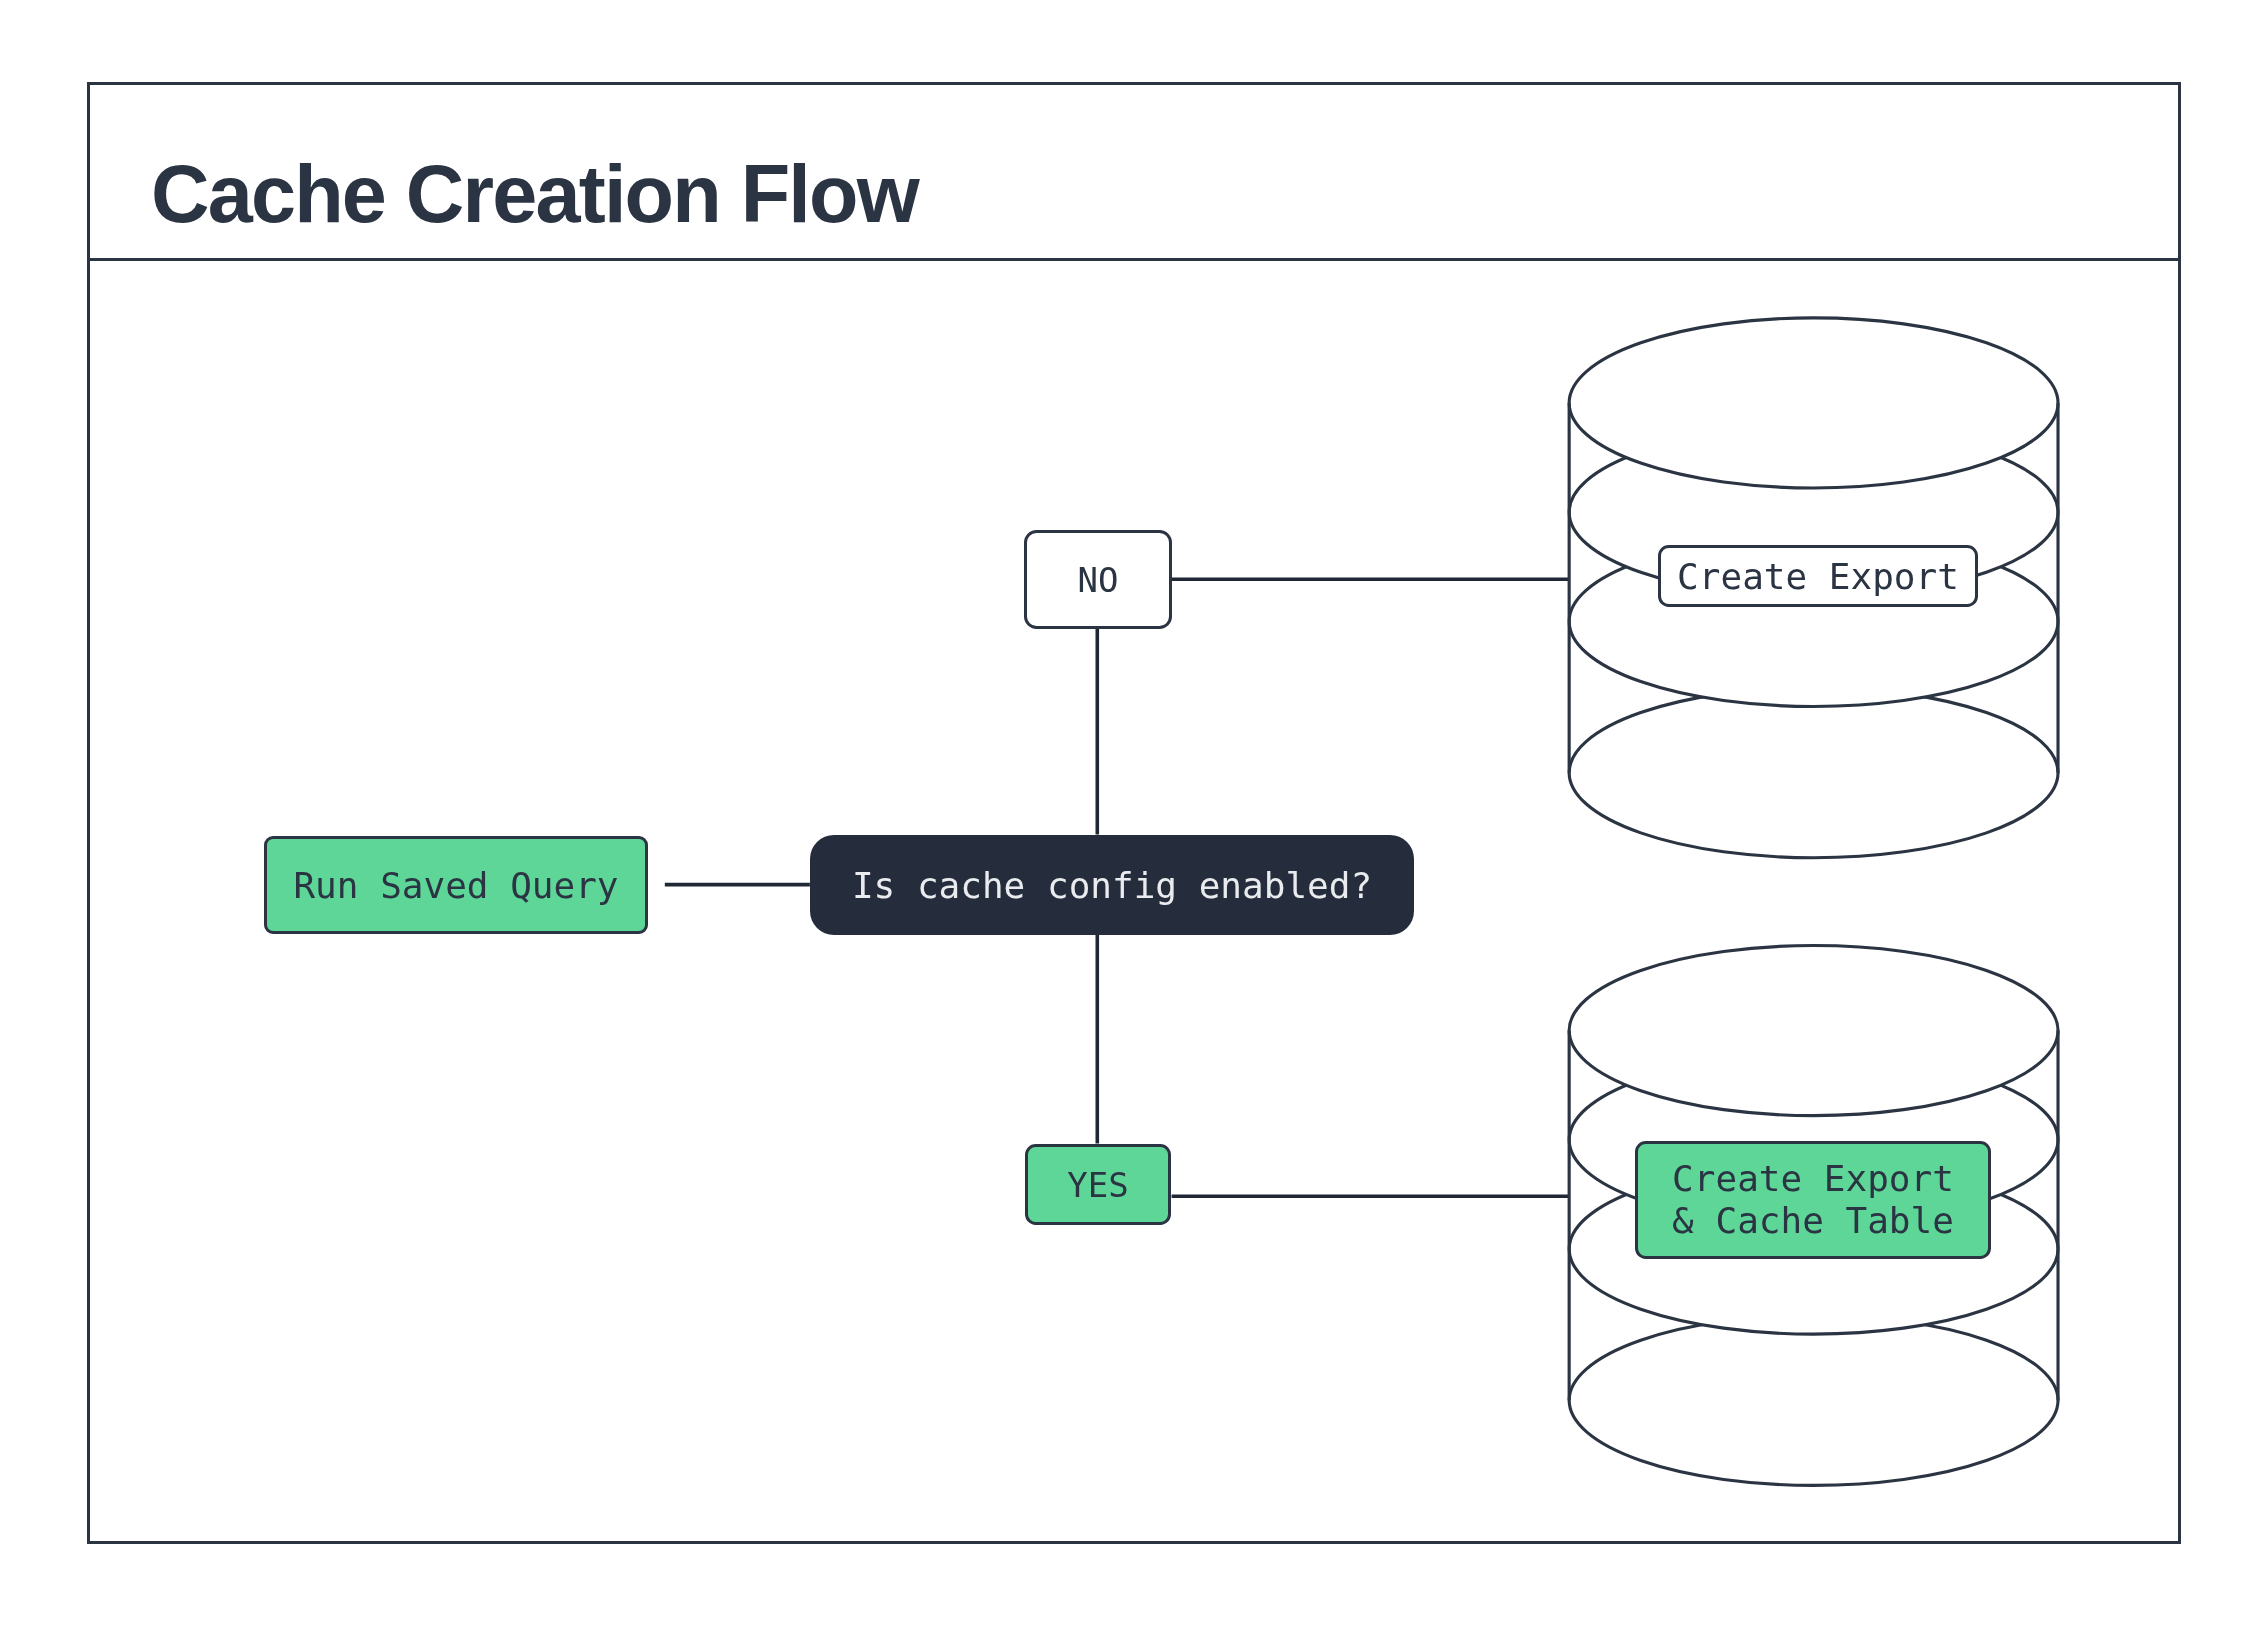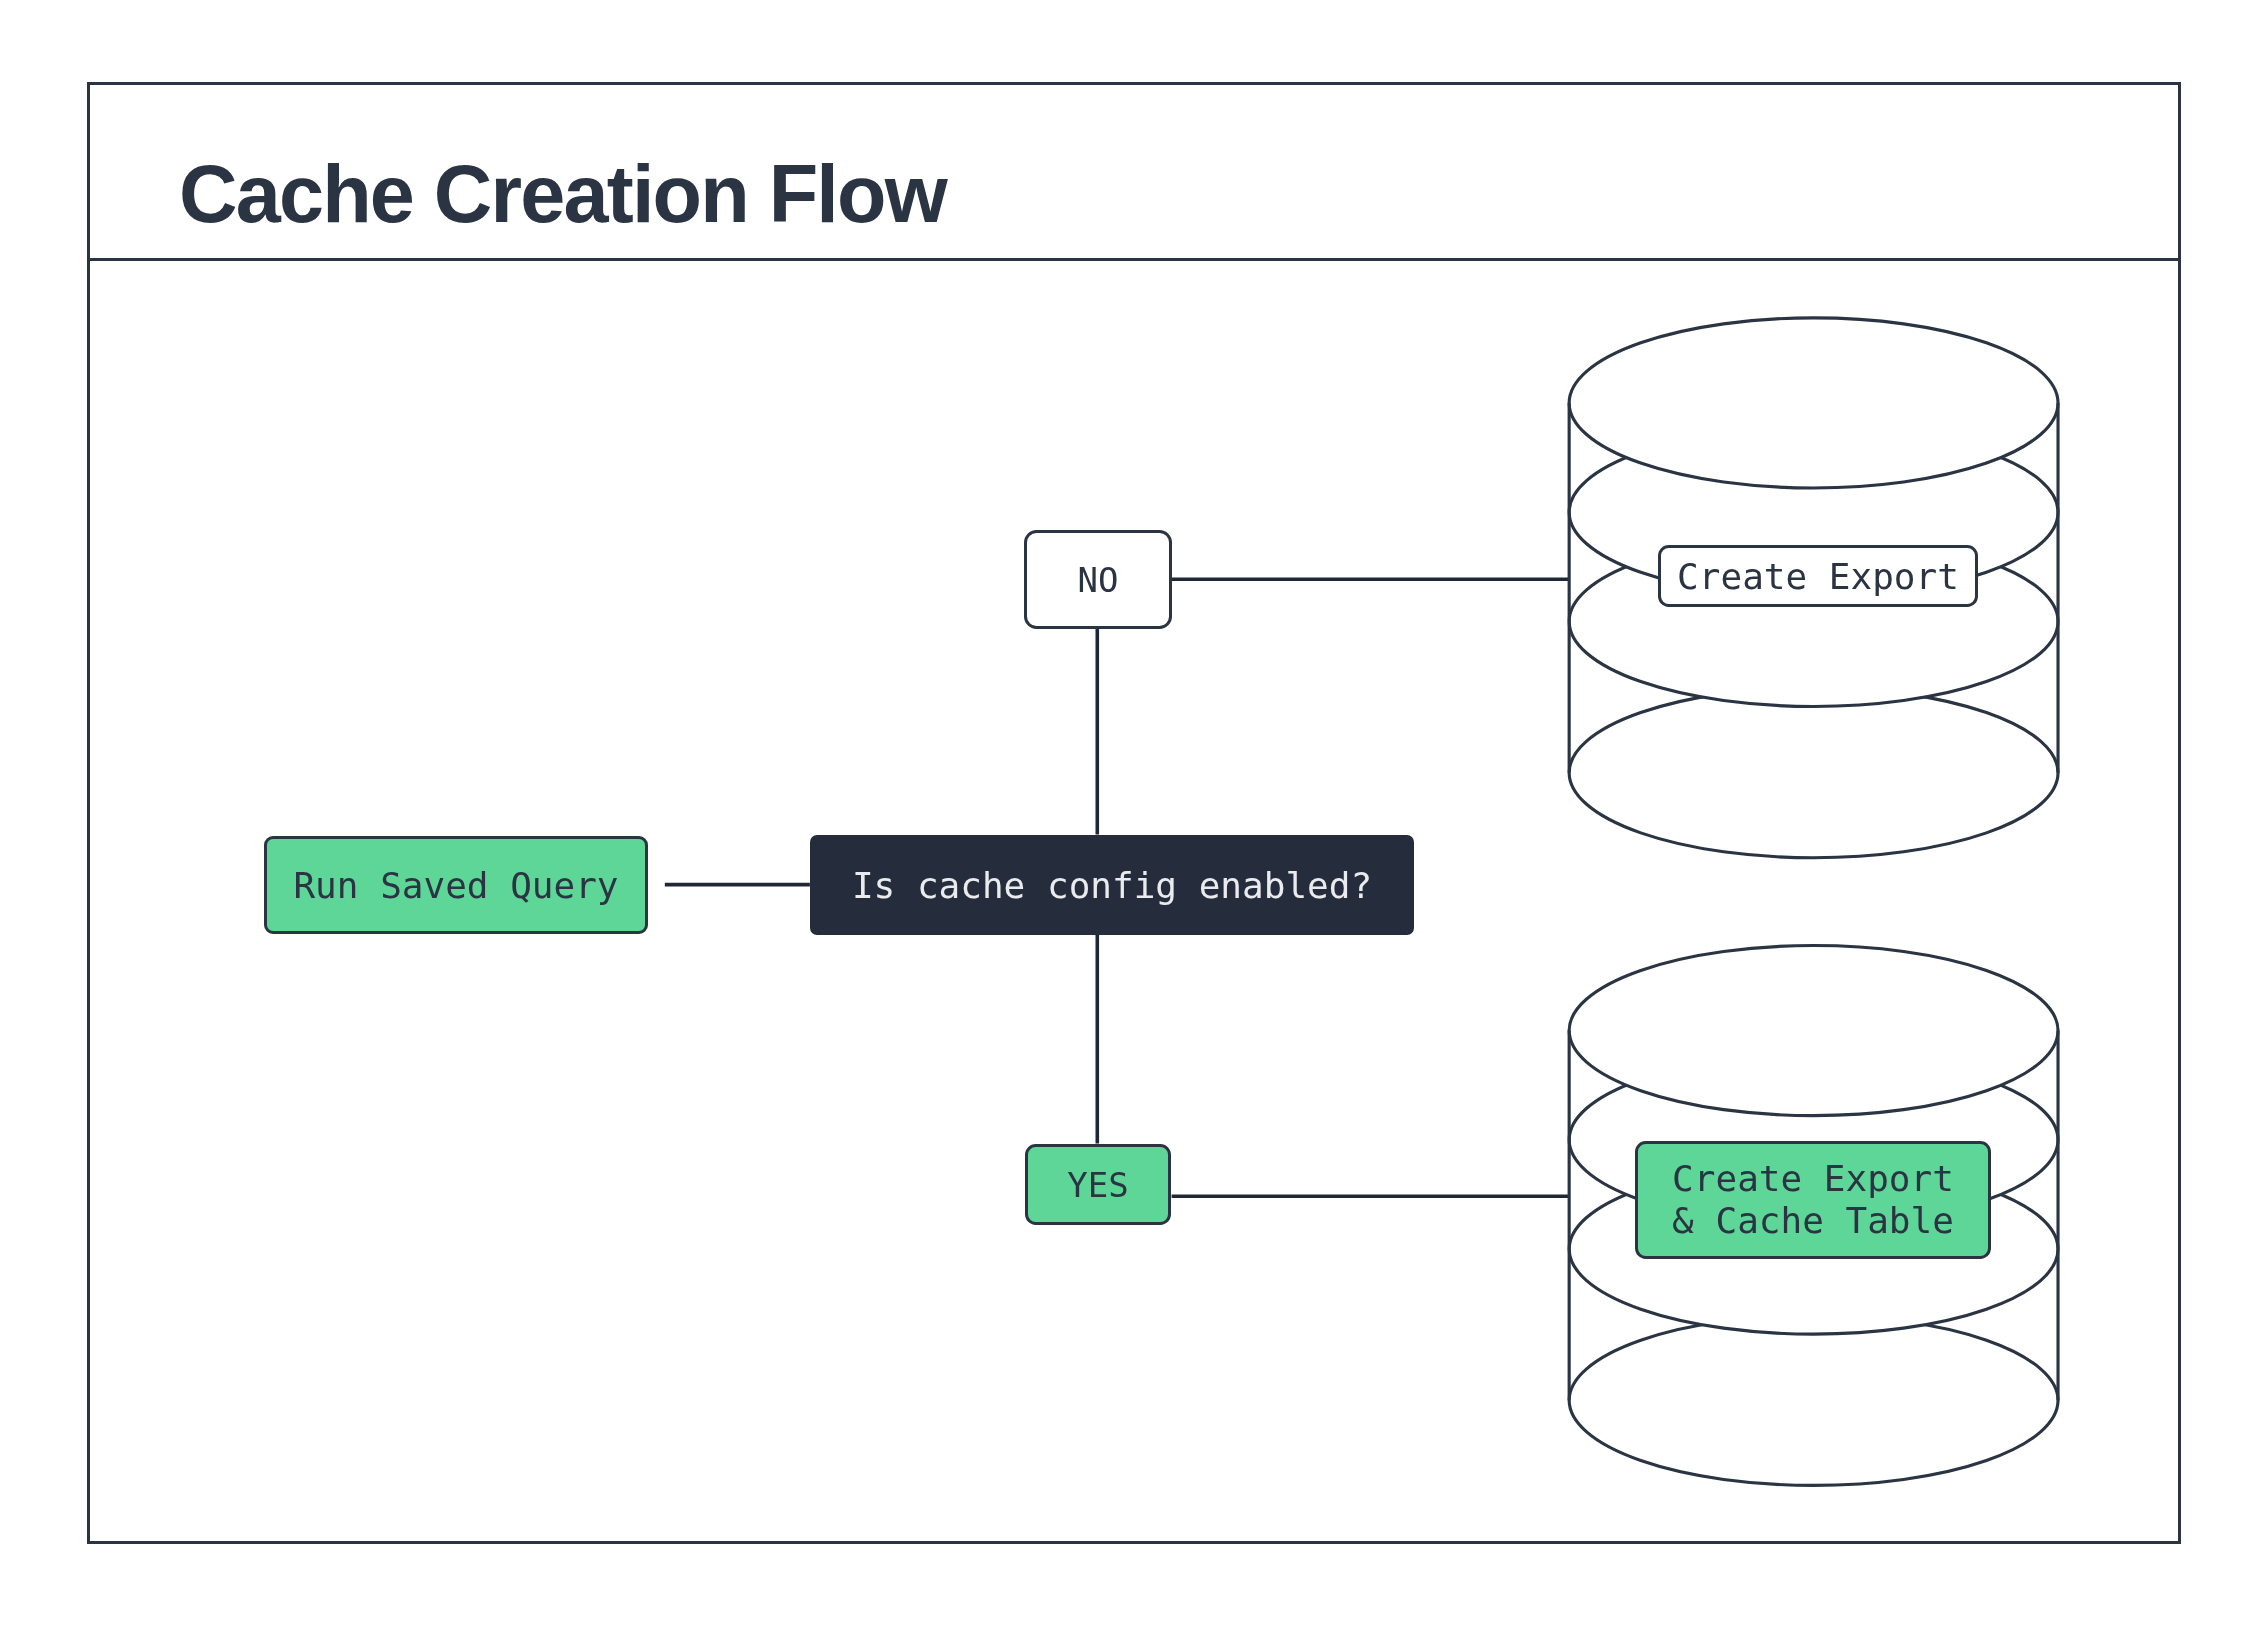--- a/index.html
+++ b/index.html
@@ -32,21 +32,21 @@
     border-bottom:3.6px solid var(--ink);
     box-sizing:border-box;
     display:flex;align-items:center;
   }
   .title{
     font-family:"Liberation Sans", sans-serif;
     font-weight:800;
     font-size:81px;
     letter-spacing:-1.8px;
     color:var(--ink);
-    padding-left:92px;
+    padding-left:64px;
     white-space:nowrap;
     margin-top:48px;
   }
   svg.diagram{
     position:absolute;left:0;top:0;width:2268px;height:1626px;
   }
   .cyl{stroke:var(--ink);stroke-width:3.5;fill:#ffffff;}
   .cyl-side{stroke:var(--ink);stroke-width:3.5;fill:none;}
   .edge-line{stroke:var(--edge);stroke-width:4;fill:none;}
   .node{
@@ -65,21 +65,21 @@
     background:#ffffff;
     border:3.6px solid var(--ink);
     color:var(--ink);
   }
   .node-dark{
     background:var(--dark-fill);
     border:none;
     color:var(--light-text);
   }
   .node-start{left:264px;top:836px;width:384px;height:98px;border-radius:9px;font-size:36px;}
-  .node-decision{left:810px;top:835px;width:604px;height:100px;border-radius:7px;font-size:36px;}
+  .node-decision{left:810px;top:835px;width:604px;height:100px;border-radius:24px;font-size:36px;}
   .node-no{left:1024px;top:530px;width:148px;height:99px;border-radius:12.5px;font-size:34px;}
   .node-yes{left:1025px;top:1144px;width:146px;height:81px;border-radius:10.7px;font-size:34px;}
   .node-export{left:1658px;top:545px;width:320px;height:62px;border-radius:10.7px;font-size:36px;}
   .node-export-cache{
     left:1635px;top:1141px;width:356px;height:118px;border-radius:10.7px;font-size:36px;
     flex-direction:column;line-height:1.16;
   }
 </style>
 </head>
 <body>

